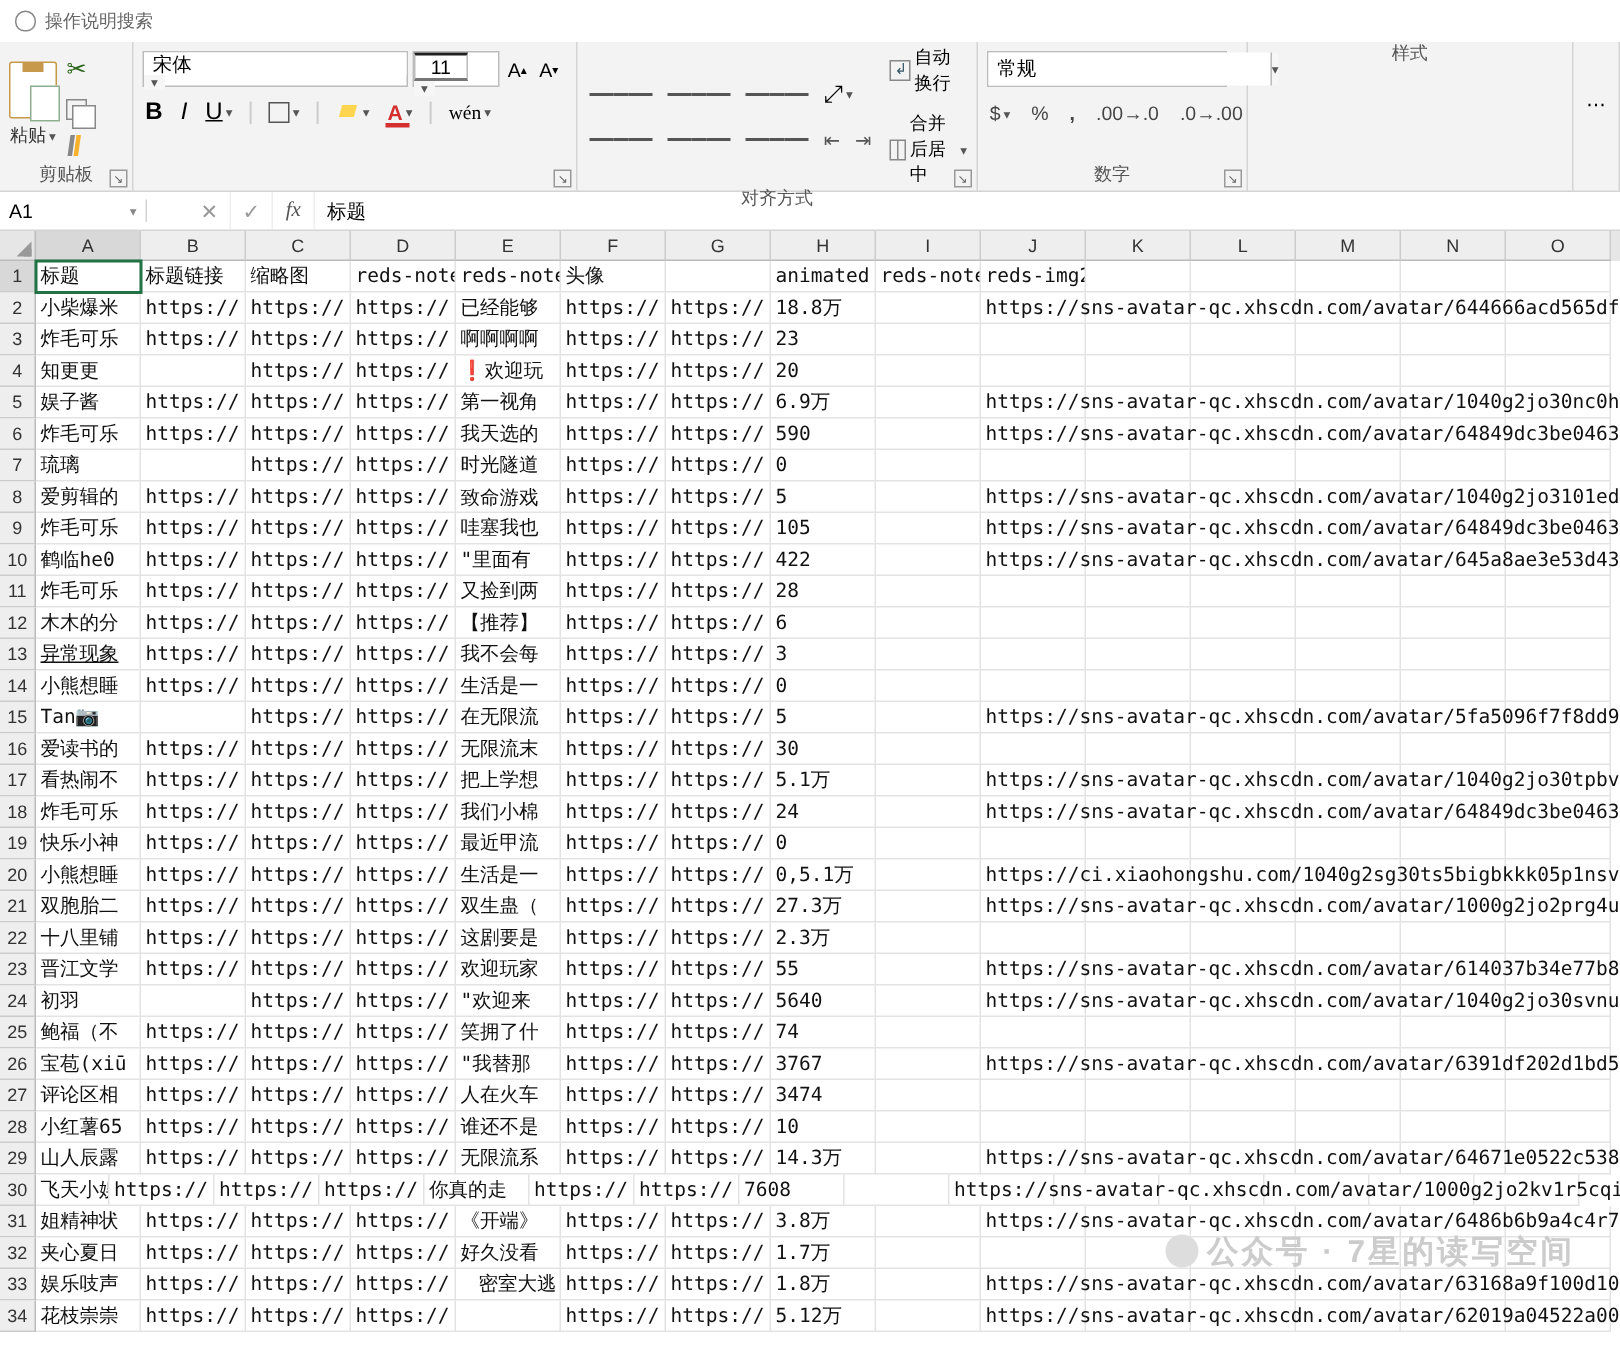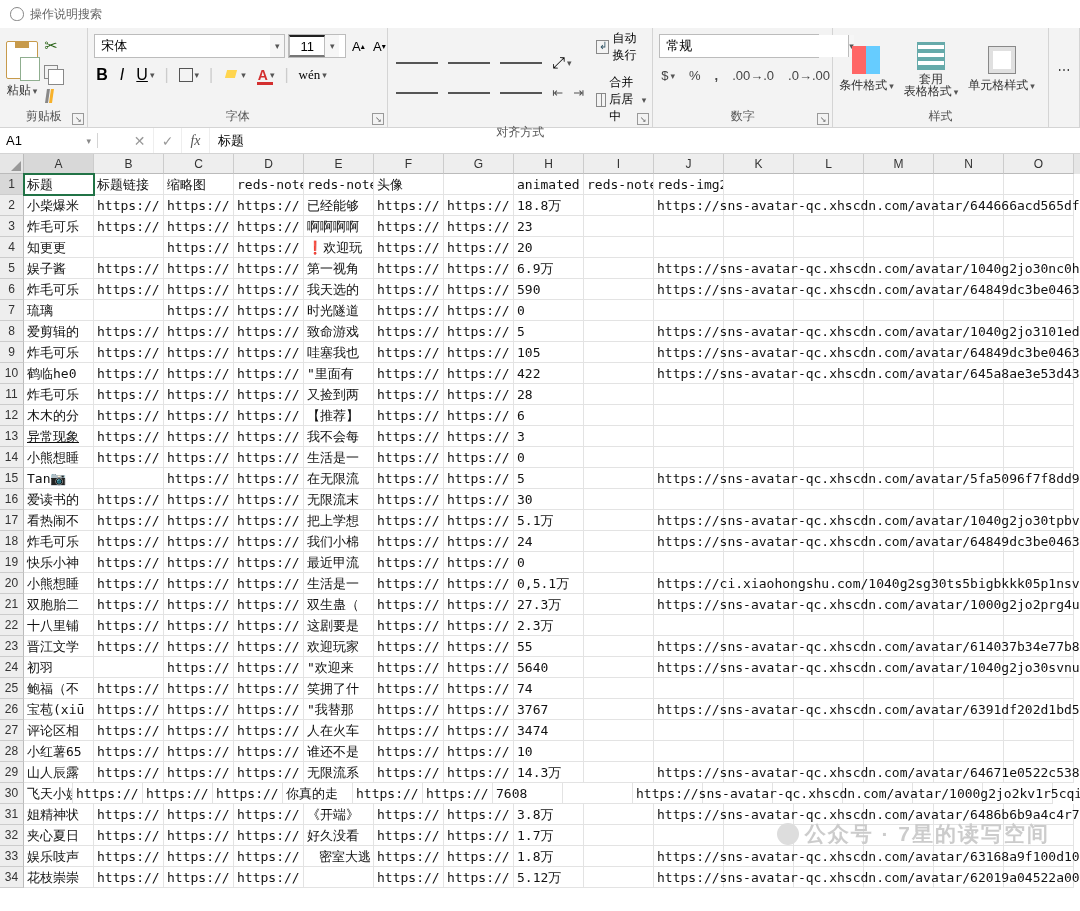--- a/index.html
+++ b/index.html
@@ -24,21 +24,21 @@
 .drop::after { content: "▾"; font-size: 9px; color: #555; margin-left: 2px; }
 .small-ico { width: 18px; height: 18px; display: flex; align-items: center; justify-content: center; font-size: 13px; }
 
 .paste-ico { width: 32px; height: 38px; background: linear-gradient(#c79a4b,#c79a4b) 50% 0/14px 6px no-repeat, #fff; border: 1px solid #c79a4b; border-radius: 2px; position: relative; }
 .paste-ico::after { content:""; position:absolute; right:-3px; bottom:-3px; width:18px; height:22px; background:#fff; border:1px solid #8fae8f; }
 .scissors { color:#2b6418; font-size:16px; }
 .copy { width:14px; height:14px; border:1px solid #888; position:relative; }
 .copy::after { content:""; position:absolute; left:3px; top:3px; width:14px; height:14px; border:1px solid #888; background:#fff; }
 .brush { width:3px; height:14px; background:#f7b12a; display:inline-block; transform: skewX(-8deg); box-shadow: -4px 0 #888; }
 
-.font-box { display:flex; border:1px solid #bcbcbc; background:#fff; height:24px; }
+.font-box { display:flex; border:1px solid #bcbcbc; background:#fff; height:24px;flex-direction:column; }
 .font-name { width:175px; padding:0 6px; font-size:13px; border:none; outline:none; }
 .font-size { width:36px; border-left:1px solid #bcbcbc; text-align:center; font-size:13px; border-right:1px solid #bcbcbc; }
 .spin { width:14px; background:#f6f6f6; display:flex; align-items:center; justify-content:center; font-size:9px; color:#555; }
 .row { display:flex; align-items:center; gap:3px; }
 .u { text-decoration: underline; }
 .border-ico { width:14px; height:14px; border:1px solid #555; display:inline-block; }
 .bucket { position:relative; width:16px; height:14px; }
 .bucket::before { content:""; position:absolute; left:3px; top:2px; width:10px; height:8px; background:#ffd54f; transform: skewX(-15deg); }
 .color-A { position: relative; font-size:14px; font-weight:bold; color:#d32f2f; }
 .color-A::after { content:""; position:absolute; left:-1px; bottom:-2px; width:16px; height:3px; background:#d32f2f; }
@@ -150,21 +150,20 @@
         <span class="btn drop">
             <span class="bucket"></span>
           </span>
         <span class="btn drop">
             <span class="color-A">A</span>
           </span>
         <span style="color:#ccc">|</span>
         <span class="btn drop wen">wén</span>
       </div>
     </div>
-    <div class="group-label">字体</div>
     <div class="dlg-launch">↘</div>
   </div>
 
   <div class="group" style="width:270px">
     <div class="group-body" style="gap:10px">
       <div class="vcol" style="gap:8px;align-items:flex-start">
         <div class="row" style="gap:6px">
           <span class="btn align-ico l">
               <span></span>
               <span></span>
@@ -231,35 +230,20 @@
           </span>
         <span class="btn">.00→.0</span>
         <span class="btn">.0→.00</span>
       </div>
     </div>
     <div class="group-label">数字</div>
     <div class="dlg-launch">↘</div>
   </div>
 
   <div class="group" style="width:220px">
-    <div class="group-body" style="gap:10px">
-      <div class="vcol">
-        <div class="big-ico cf-ico"></div>
-        <span class="lbl drop">条件格式</span>
-      </div>
-      <div class="vcol">
-        <div class="big-ico tbl-ico"></div>
-        <span class="lbl drop" style="white-space:pre-line;text-align:center;line-height:12px">套用
-表格格式</span>
-      </div>
-      <div class="vcol">
-        <div class="big-ico cell-ico"></div>
-        <span class="lbl drop">单元格样式</span>
-      </div>
-    </div>
     <div class="group-label">样式</div>
   </div>
 
   <div class="group" style="flex:1">
     <div class="group-body">
         <span class="btn small-ico">⋯</span>
       </div>
     <div class="group-label"></div>
   </div>
 </div>

